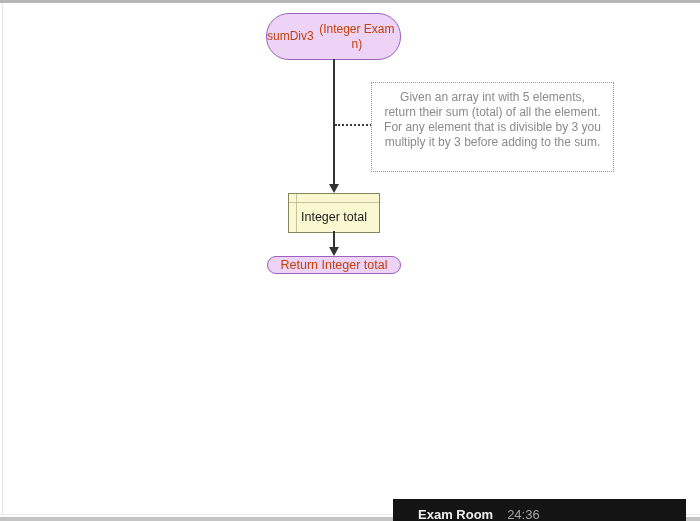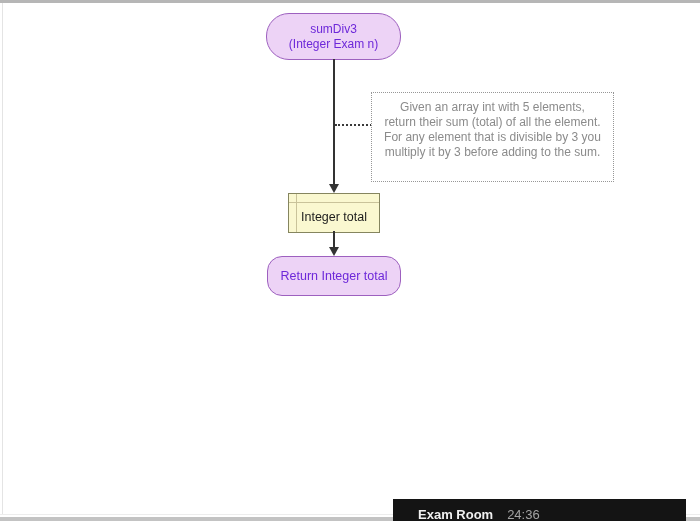--- a/index.html
+++ b/index.html
@@ -8,43 +8,43 @@
     background:#ffffff;font-family:"Liberation Sans",sans-serif;
   }
   
   .frame-top{position:absolute;left:0;top:0;width:700px;height:3px;background:#b6b6b6;}
   .frame-left{position:absolute;left:2px;top:3px;width:1px;height:512px;background:#e4e4e4;}
   .frame-bottom-faint{position:absolute;left:0;top:514px;width:700px;height:1px;background:#ededed;}
   .frame-bottom{position:absolute;left:0;top:517px;width:700px;height:4px;background:#c3c3c3;}
 
   
   .terminal{
-    position:absolute;display:flex;flex-direction:column;align-items:center;justify-content:center;
+    position:absolute;display:flex;flex-direction:row;align-items:center;justify-content:center;
     border-radius:23px;border:1.5px solid #9d60bf;background:#edd3f6;
-    color:#6d28d9;font-size:12px;line-height:15px;text-align:center;box-sizing:border-box;
+    color:#c2410c;font-size:12px;line-height:15px;text-align:center;box-sizing:border-box;
   }
   .terminal.start{left:266px;top:13px;width:135px;height:47px;}
-  .terminal.return{left:267px;top:256px;width:134px;height:40px;border-radius:15px;font-size:12.5px;}
+  .terminal.return{left:267px;top:256px;width:134px;height:18px;border-radius:15px;font-size:12.5px;}
 
   
   .vline{position:absolute;width:2px;background:#333;}
   .vline.a{left:333px;top:59px;height:127px;}
   .vline.b{left:333px;top:231px;height:18px;}
   .arrowhead{
     position:absolute;width:0;height:0;
     border-left:5px solid transparent;border-right:5px solid transparent;
     border-top:9px solid #333;
   }
   .arrowhead.a{left:329px;top:184px;}
   .arrowhead.b{left:329px;top:247px;}
   .dotted-link{position:absolute;left:335px;top:124px;width:37px;height:0;border-top:2px dotted #3a3a3a;}
 
   
   .comment{
-    position:absolute;left:371px;top:92px;width:243px;height:90px;box-sizing:border-box;
+    position:absolute;left:371px;top:82px;width:243px;height:90px;box-sizing:border-box;
     border:1px dotted #979797;background:#ffffff;
     color:#8b8b8b;font-size:12px;line-height:15px;text-align:center;
     padding:7px 11px;
   }
 
   
   .declare{
     position:absolute;left:288px;top:193px;width:92px;height:40px;box-sizing:border-box;
     background:#faf8d0;border:1px solid #85855f;
   }

